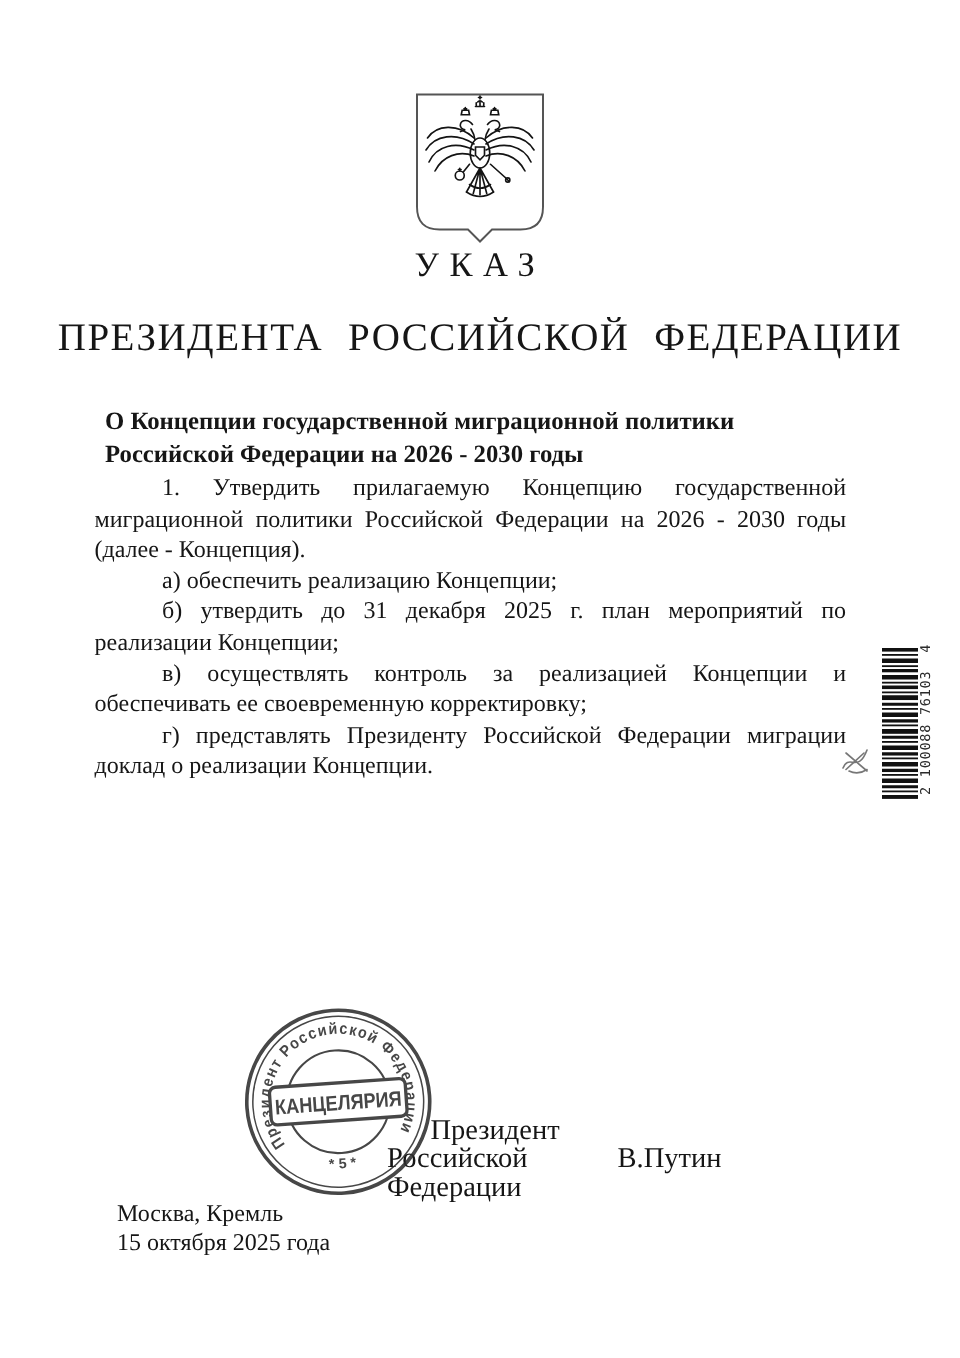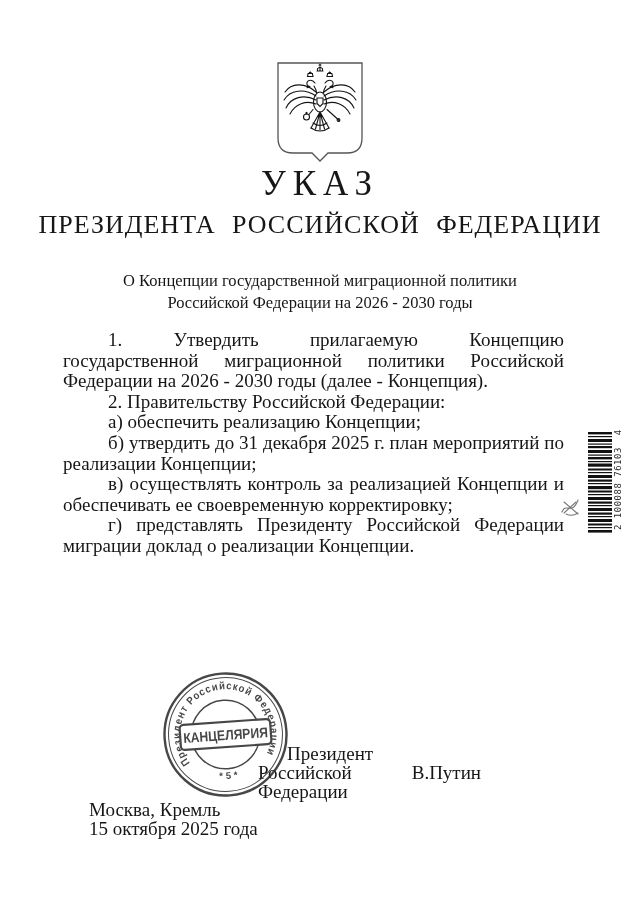--- a/index.html
+++ b/index.html
@@ -10,45 +10,45 @@
     -webkit-font-smoothing:antialiased;
   }
   .abs{position:absolute;}
 
   
   .crest{left:277px;top:62px;width:86px;height:100px;}
 
   
   .title{
     left:0;top:164px;width:640px;text-align:center;
-    font-size:35px;letter-spacing:7px;font-weight:400;
+    font-size:23px;letter-spacing:7px;font-weight:400;
   }
   .subtitle{
     left:0;top:210px;width:640px;text-align:center;
     font-size:26px;letter-spacing:1px;word-spacing:9px;
   }
   .subject{
-    left:70px;top:270px;width:500px;text-align:center;
-    font-weight:normal;font-size:16.5px;line-height:22px;
+    left:70px;top:270px;width:500px;text-align:left;
+    font-weight:bold;font-size:16.5px;line-height:22px;
   }
 
   
   .body-text{
-    left:63px;top:330px;width:501px;
-    font-size:19px;line-height:20.6px;text-align:justify;
+    left:63px;top:316px;width:501px;
+    font-size:16px;line-height:20.6px;text-align:justify;
   }
   .body-text p{margin:0;text-indent:45px;}
 
   
   .sig{left:229px;top:744px;width:252px;font-size:19px;line-height:19px;}
   .sig-line1{padding-left:58px;}
   .sig-line2{display:flex;justify-content:space-between;margin-left:29px;}
 
   
-  .footer{left:89px;top:801px;font-size:19px;line-height:18.5px;}
+  .footer{left:78px;top:801px;font-size:16px;line-height:18.5px;}
 
   
   .stamp{left:162px;top:671px;width:127px;height:127px;opacity:.88;
          transform:rotate(-4deg);}
 
   
   .barcode-bars{left:588px;top:432px;width:24px;height:102px;}
   .barcode-digits{
     left:613px;top:530px;transform-origin:0 0;transform:rotate(-90deg);
     font-family:"DejaVu Sans Mono", monospace;font-size:9px;color:#2a2a2a;
@@ -101,21 +101,20 @@
 <div class="abs title">УКАЗ</div>
 <div class="abs subtitle">ПРЕЗИДЕНТА РОССИЙСКОЙ ФЕДЕРАЦИИ</div>
 
 <div class="abs subject">
   <div>О Концепции государственной миграционной политики</div>
   <div>Российской Федерации на 2026 - 2030 годы</div>
 </div>
 
 <div class="abs body-text">
   <p>1. Утвердить прилагаемую Концепцию государственной миграционной политики Российской Федерации на 2026 - 2030 годы (далее - Концепция).</p>
-  <p>2. Правительству Российской Федерации:</p>
   <p>а) обеспечить реализацию Концепции;</p>
   <p>б) утвердить до 31 декабря 2025 г. план мероприятий по реализации Концепции;</p>
   <p>в) осуществлять контроль за реализацией Концепции и обеспечивать ее своевременную корректировку;</p>
   <p>г) представлять Президенту Российской Федерации миграции доклад о реализации Концепции.</p>
 </div>
 
 <div class="abs sig">
   <div class="sig-line1">Президент</div>
   <div class="sig-line2">
     <span>Российской Федерации</span>

